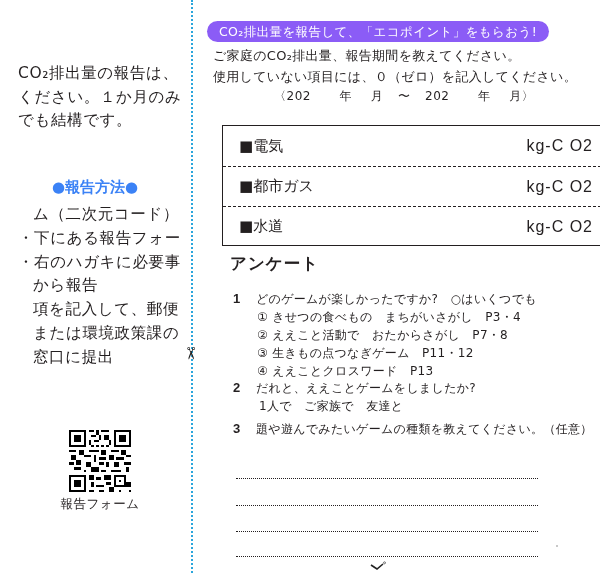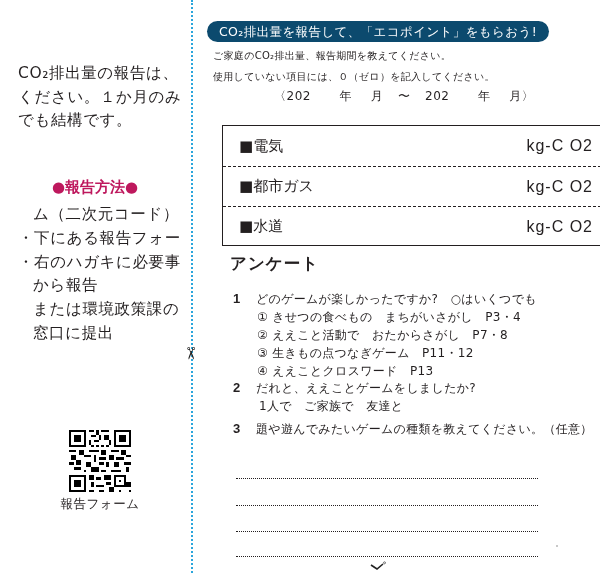--- a/index.html
+++ b/index.html
@@ -3,35 +3,35 @@
 <meta charset="utf-8">
 <style>
   html, body { margin:0; padding:0; background:#ffffff; }
   body { width:600px; height:573px; position:relative; overflow:hidden;
          font-family:"DejaVu Sans", "Liberation Sans", sans-serif; color:#231f20; }
   .abs { position:absolute; }
 
   
   .left-intro { left:18px; top:62px; width:175px; font-size:15.5px; line-height:23.5px; letter-spacing:0.6px; }
   .left-intro div { white-space:nowrap; }
-  .method-title { left:0; top:178px; width:190px; text-align:center; color:#be185d; font-size:15px; font-weight:bold; }
+  .method-title { left:0; top:178px; width:190px; text-align:center; color:#3b82f6; font-size:15px; font-weight:bold; }
   .method-list { left:18px; top:203px; width:180px; font-size:15.5px; line-height:23.8px; letter-spacing:0.6px; }
   .method-list .row { white-space:nowrap; }
   .method-list .indent { padding-left:15px; }
   .qr { left:69px; top:430px; width:62px; height:62px; }
   .qr-label { left:55px; top:496px; width:90px; text-align:center; font-size:12.5px; letter-spacing:0.5px; }
 
   
   .cut-line { left:191px; top:0; width:0; height:573px; border-left:2px dotted #2aa6dc; }
   .scissors { left:182px; top:342px; width:18px; height:22px; font-size:17px; line-height:22px; color:#222; text-align:center; transform:rotate(90deg); }
 
   
-  .banner { left:207px; top:21px; width:342px; height:21px; border-radius:11px; background:#0c4a6e; color:#ffffff;
+  .banner { left:207px; top:21px; width:342px; height:21px; border-radius:11px; background:#8b5cf6; color:#ffffff;
             font-size:12.5px; line-height:21px; text-align:center; letter-spacing:0.4px; white-space:nowrap; }
-  .instr { left:213px; top:46px; font-size:10px; line-height:20.5px; letter-spacing:0.3px; white-space:nowrap; }
+  .instr { left:213px; top:46px; font-size:13px; line-height:20.5px; letter-spacing:0.3px; white-space:nowrap; }
   .period { left:274px; top:88px; font-size:12px; letter-spacing:0.5px; white-space:nowrap; word-spacing:0; }
   .period span { display:inline-block; }
 
   .report-table { left:222px; top:125px; width:390px; height:121px; border:1.5px solid #231f20; box-sizing:border-box; }
   .report-row { position:absolute; left:0; width:100%; height:40px; display:flex; align-items:center; justify-content:space-between; box-sizing:border-box; padding:0 18px 0 16px; font-size:15px; }
   .report-row.r1 { top:0; }
   .report-row.r2 { top:40px; border-top:1.5px dashed #231f20; }
   .report-row.r3 { top:80px; border-top:1.5px dashed #231f20; }
   .report-row .lbl { white-space:nowrap; }
   .report-row .unit { font-family:"Liberation Sans", sans-serif; font-size:16px; letter-spacing:1px; }
@@ -58,20 +58,21 @@
   <div>でも結構です。</div>
 </div>
 
 <div class="abs method-title">●報告方法●</div>
 
 <div class="abs method-list">
   <div class="row indent">ム（二次元コード）</div>
   <div class="row">・下にある報告フォー</div>
   <div class="row">・右のハガキに必要事</div>
   <div class="row indent">から報告</div>
+  <div class="row indent">項を記入して、郵便</div>
   <div class="row indent">または環境政策課の</div>
   <div class="row indent">窓口に提出</div>
 </div>
 
 <div class="abs qr">
   <svg width="62" height="62" viewBox="0 0 25 25" shape-rendering="crispEdges">
     <rect width="25" height="25" fill="#fff"></rect>
     <g fill="#000">
 
       <rect x="0" y="0" width="7" height="7"></rect>

